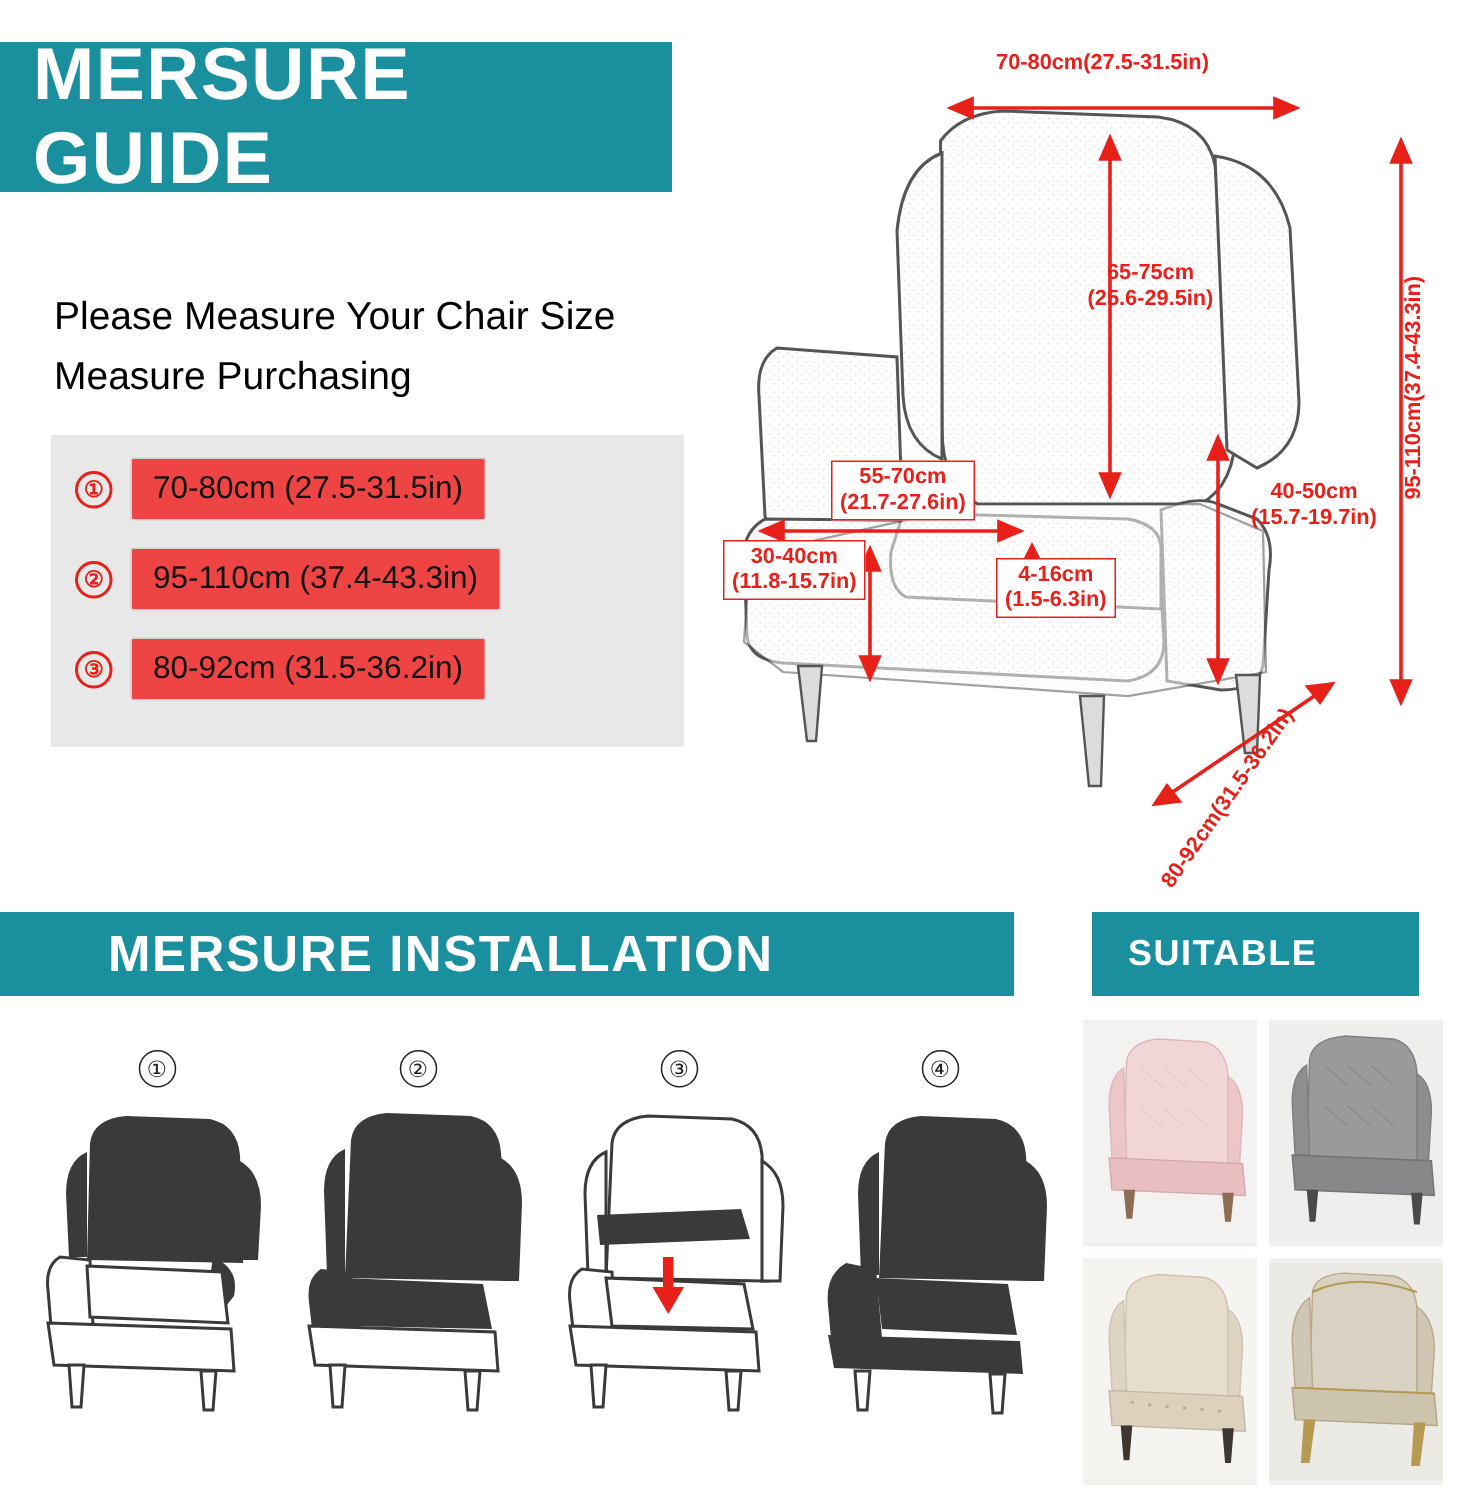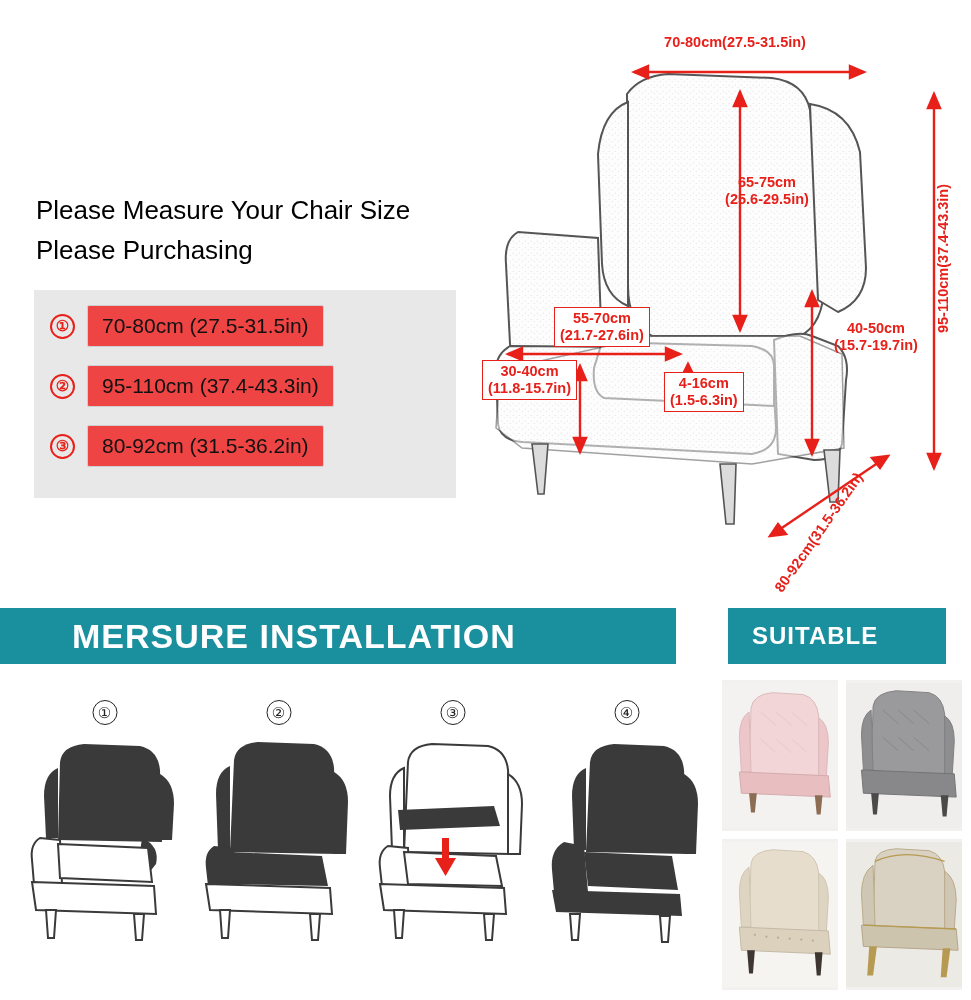--- a/index.html
+++ b/index.html
@@ -108,24 +108,27 @@
     gap:8px;
   }
   .suit-cell { position:relative; overflow:hidden; background:#f2f1ef; }
   .suit-cell svg { display:block; width:100%; height:100%; }
 </style>
 </head>
 <body>
 
 <div class="section-top">
 
+  <div class="banner banner-mersure">
+    <span>MERSURE GUIDE</span>
+  </div>
 
   <div class="measure-note">
     <div>Please Measure Your Chair Size</div>
-    <div>Please Purchasing</div>
+    <div>Measure Purchasing</div>
   </div>
 
   <div class="legend-box">
     <div class="legend-row">
       <div class="circ-num">①</div>
       <div class="legend-text">70-80cm (27.5-31.5in)</div>
     </div>
     <div class="legend-row">
       <div class="circ-num">②</div>
       <div class="legend-text">95-110cm (37.4-43.3in)</div>

